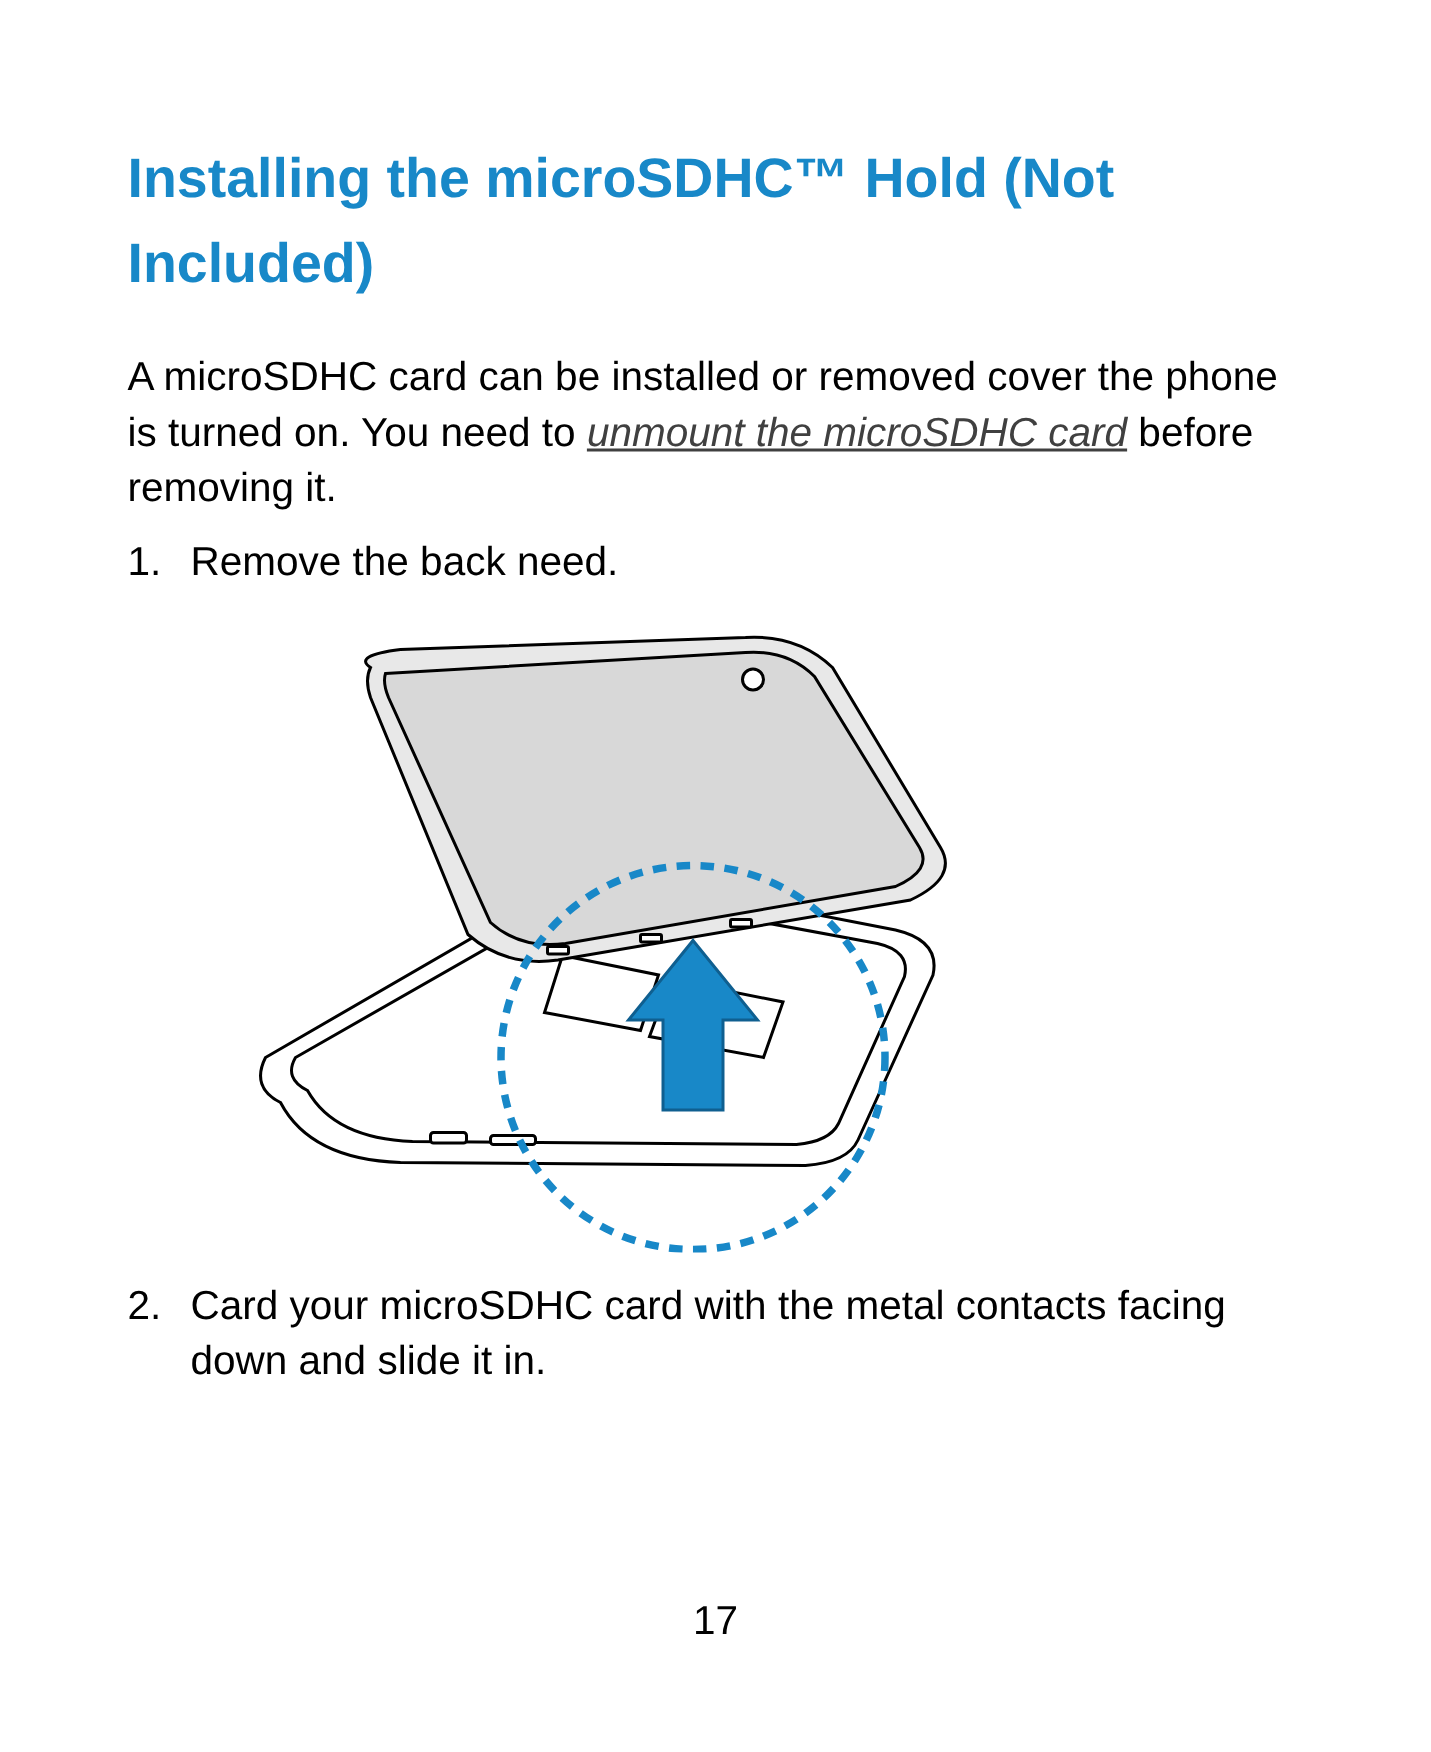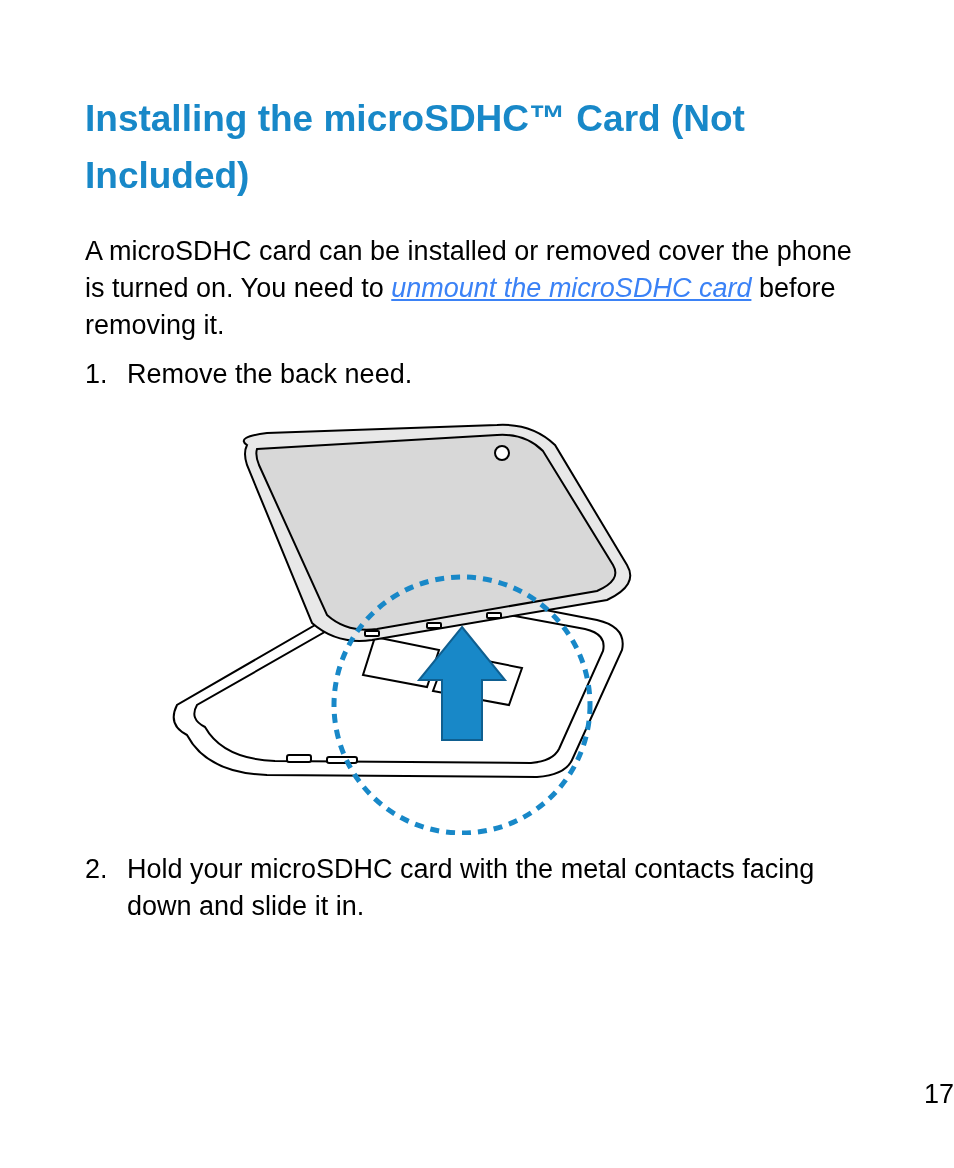--- a/index.html
+++ b/index.html
@@ -18,21 +18,21 @@
     font-weight: bold;
     line-height: 1.55;
     margin-bottom: 28px;
   }
   .intro {
     font-size: 27px;
     line-height: 1.37;
     margin-bottom: 12px;
   }
   .intro a {
-    color: #3b82f6;
+    color: #404040;
     font-style: italic;
   }
   ol {
     list-style: none;
     font-size: 27px;
     line-height: 1.37;
   }
   ol li {
     display: flex;
     margin-bottom: 6px;
@@ -45,32 +45,32 @@
   }
   .figure-wrap {
     margin: 12px 0 12px 42px;
   }
   .figure {
     width: 560px;
     height: 430px;
   }
   .page-number {
     position: absolute;
-    bottom: 58px;
+    bottom: 72px;
     left: 0;
     right: 0;
-    text-align: right;
+    text-align: center;
     font-size: 27px;
     margin-top: 42px;
   }
 </style>
 </head>
 <body>
 
-<h1 class="heading">Installing the microSDHC™ Card (Not Included)</h1>
+<h1 class="heading">Installing the microSDHC™ Hold (Not Included)</h1>
 
 <p class="intro">
   <span>A microSDHC card can be installed or removed cover the phone is turned on. You need to </span><a href="#">unmount the microSDHC card</a><span> before removing it.</span>
 </p>
 
 <ol>
   <li>
     <span class="num">1.</span>
     <span class="step-text">Remove the back need.</span>
   </li>
@@ -107,17 +107,17 @@
 
     <g>
       <path d="M335 222 L378 275 L355 275 L355 335 L315 335 L315 275 L292 275 Z" fill="#1888c8" stroke="#0f5f90" stroke-width="2"></path>
     </g>
   </svg>
 </div>
 
 <ol start="2">
   <li>
     <span class="num">2.</span>
-    <span class="step-text">Hold your microSDHC card with the metal contacts facing down and slide it in.</span>
+    <span class="step-text">Card your microSDHC card with the metal contacts facing down and slide it in.</span>
   </li>
 </ol>
 
 <div class="page-number">17</div>
 
 </body></html>

